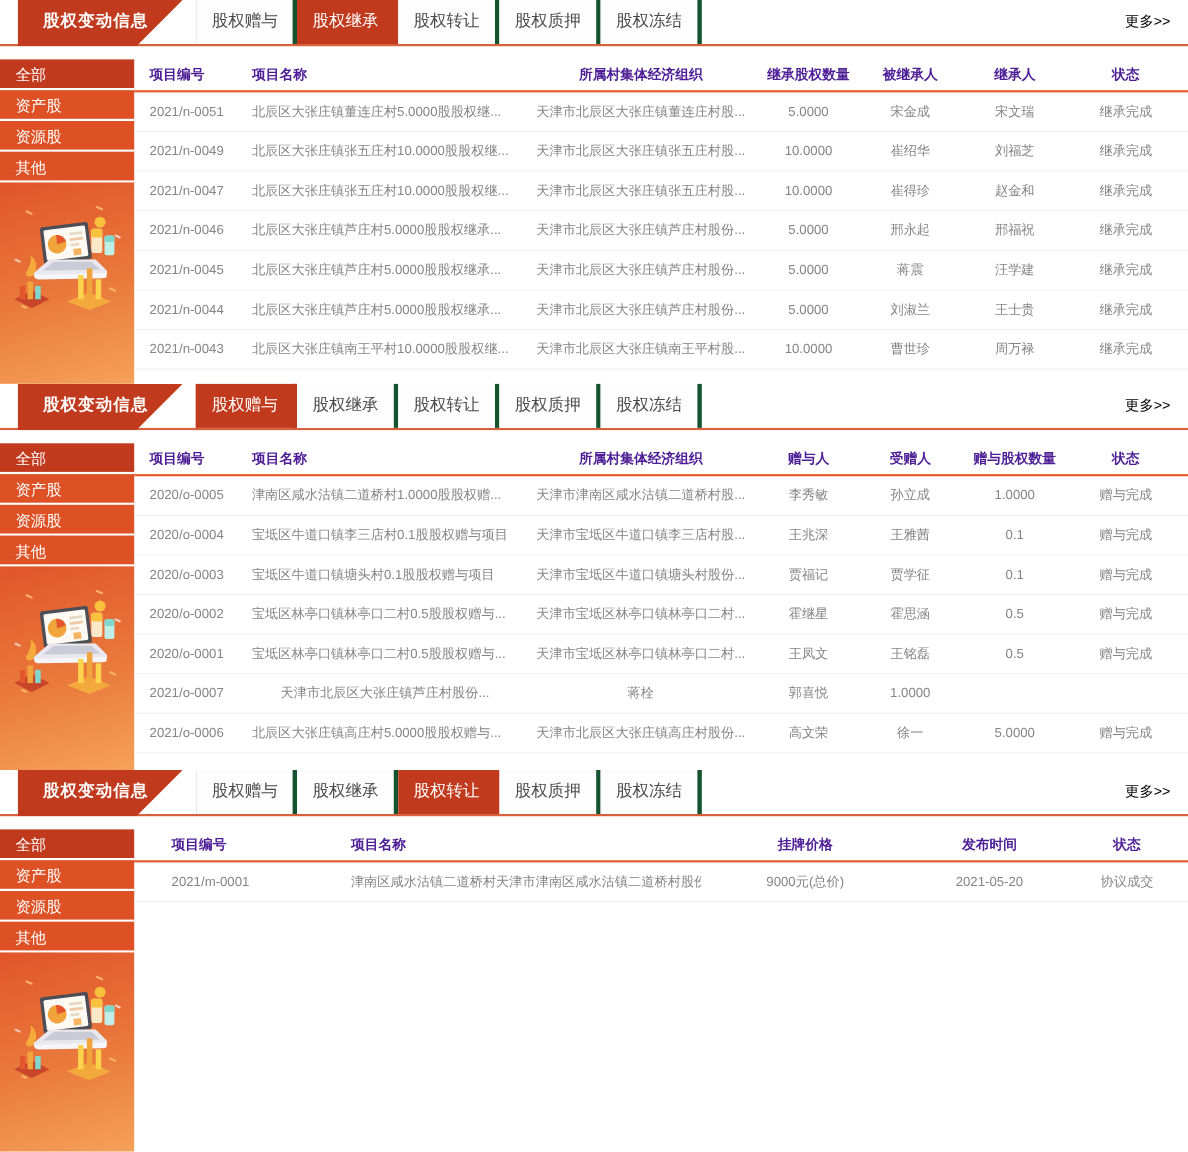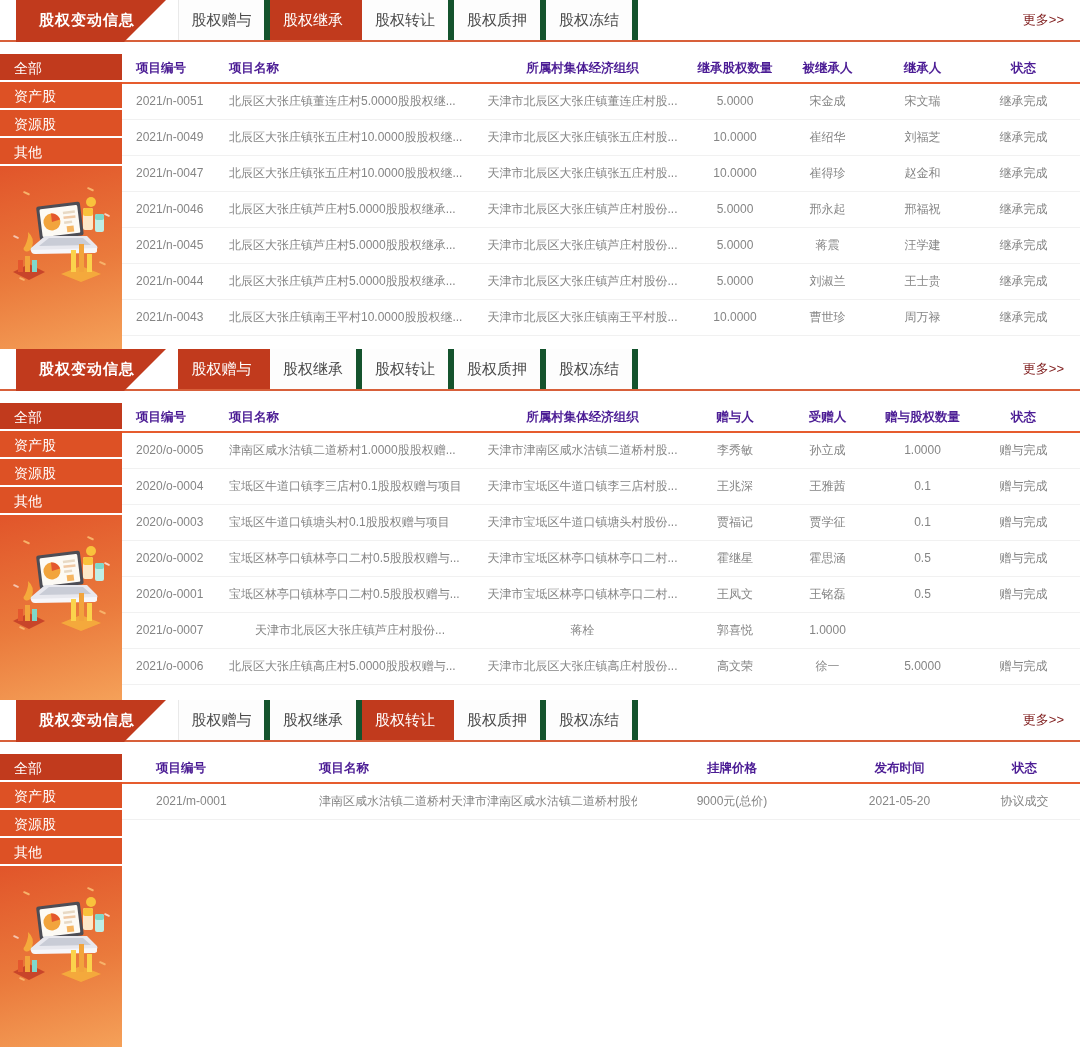--- a/index.html
+++ b/index.html
@@ -23,27 +23,27 @@
     clip-path:polygon(0 0,100% 0,72% 100%,0 100%);
     color:#fff; font-size:15px; font-weight:bold;
     line-height:40px; padding-left:23px;
     letter-spacing:1px;
     margin-left:16px;
   }
   .tabs { display:flex; margin-left:12px; }
   .tab {
     width:92px; text-align:center; line-height:40px;
     font-size:15px; color:#4a4a4a; cursor:pointer;
-    border-right:6px solid #14532d; background:#fdfdfd;
+    border-right:4px solid #14532d; background:#fdfdfd;
   }
   .tab:first-child { border-left:1px solid #e9e9e9; }
   .tab.active { background:#c13a1d; color:#fff; border-color:#c13a1d; }
   .more {
     position:absolute; right:16px; top:0; line-height:40px;
-    font-size:13px; color:#7f1d1d; cursor:pointer; text-decoration:none;
+    font-size:13px; color:#000000; cursor:pointer; text-decoration:none;
   }
 
   
   .body { display:flex; padding-top:12px; background:#fff; }
   .s0 .body { height:307px; }
   .s1 .body { height:309px; }
   .s2 .body { height:305px; }
 
   
   .sidebar { width:122px; flex:0 0 122px; display:flex; flex-direction:column; }

